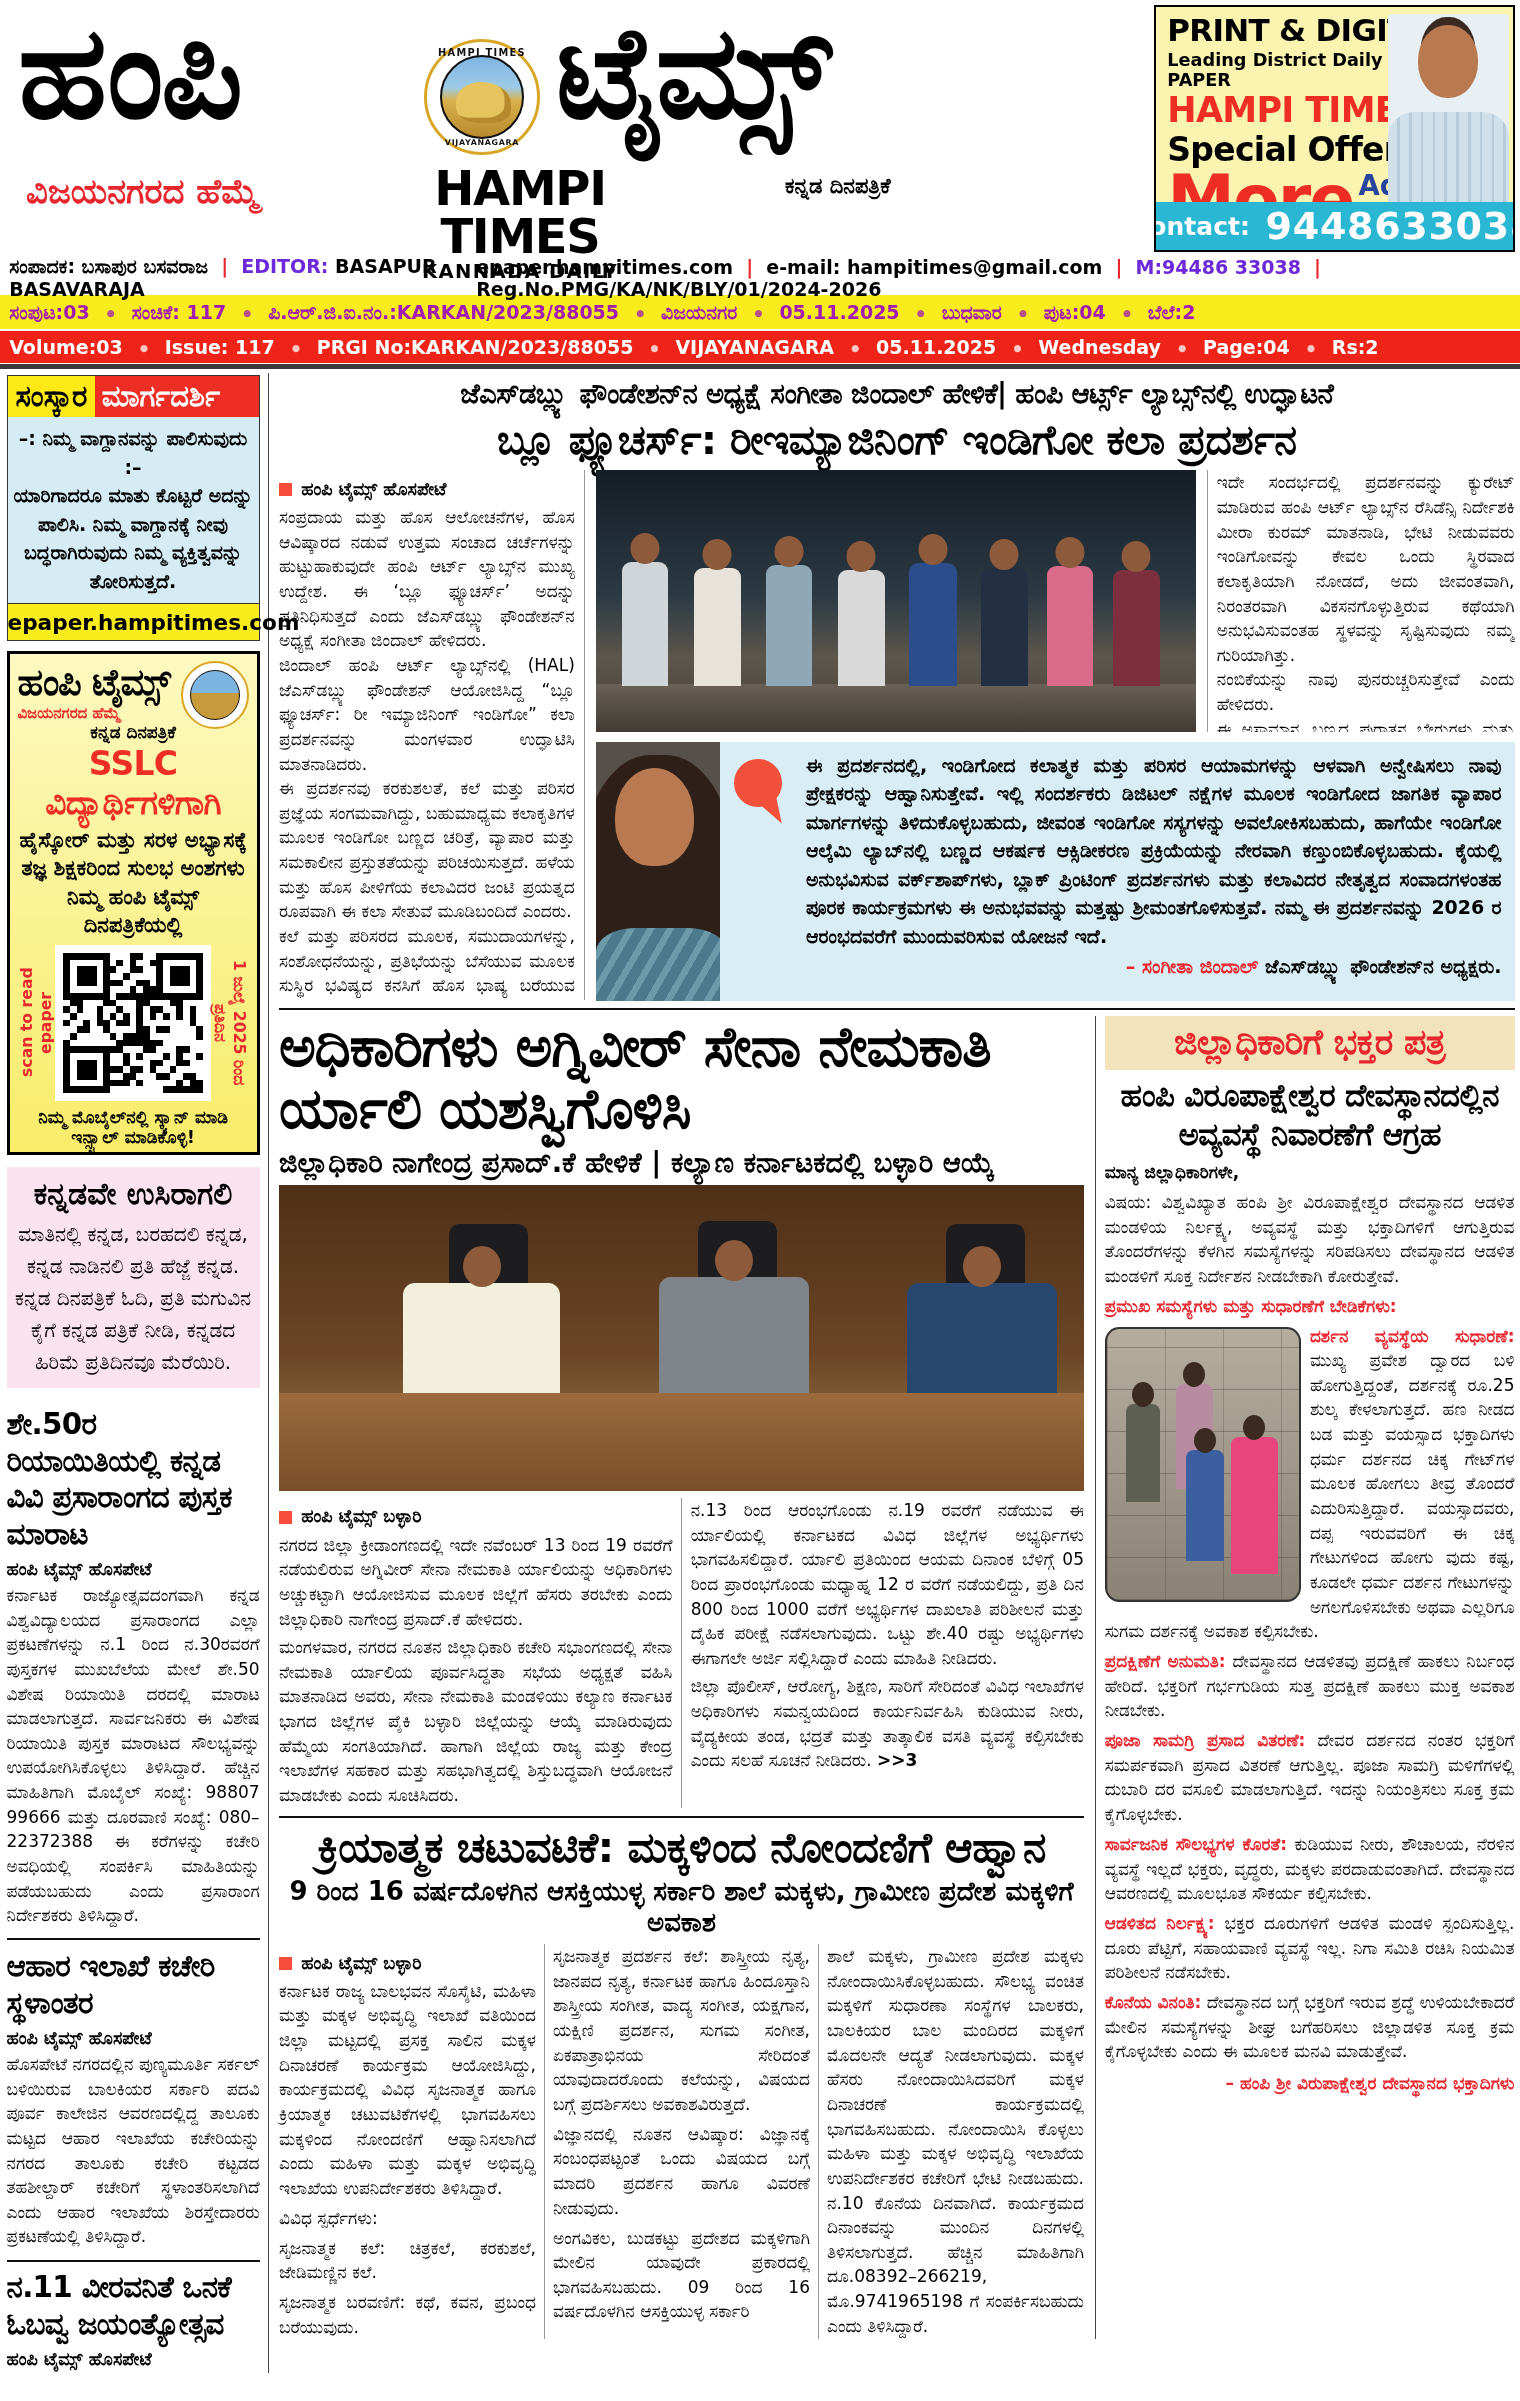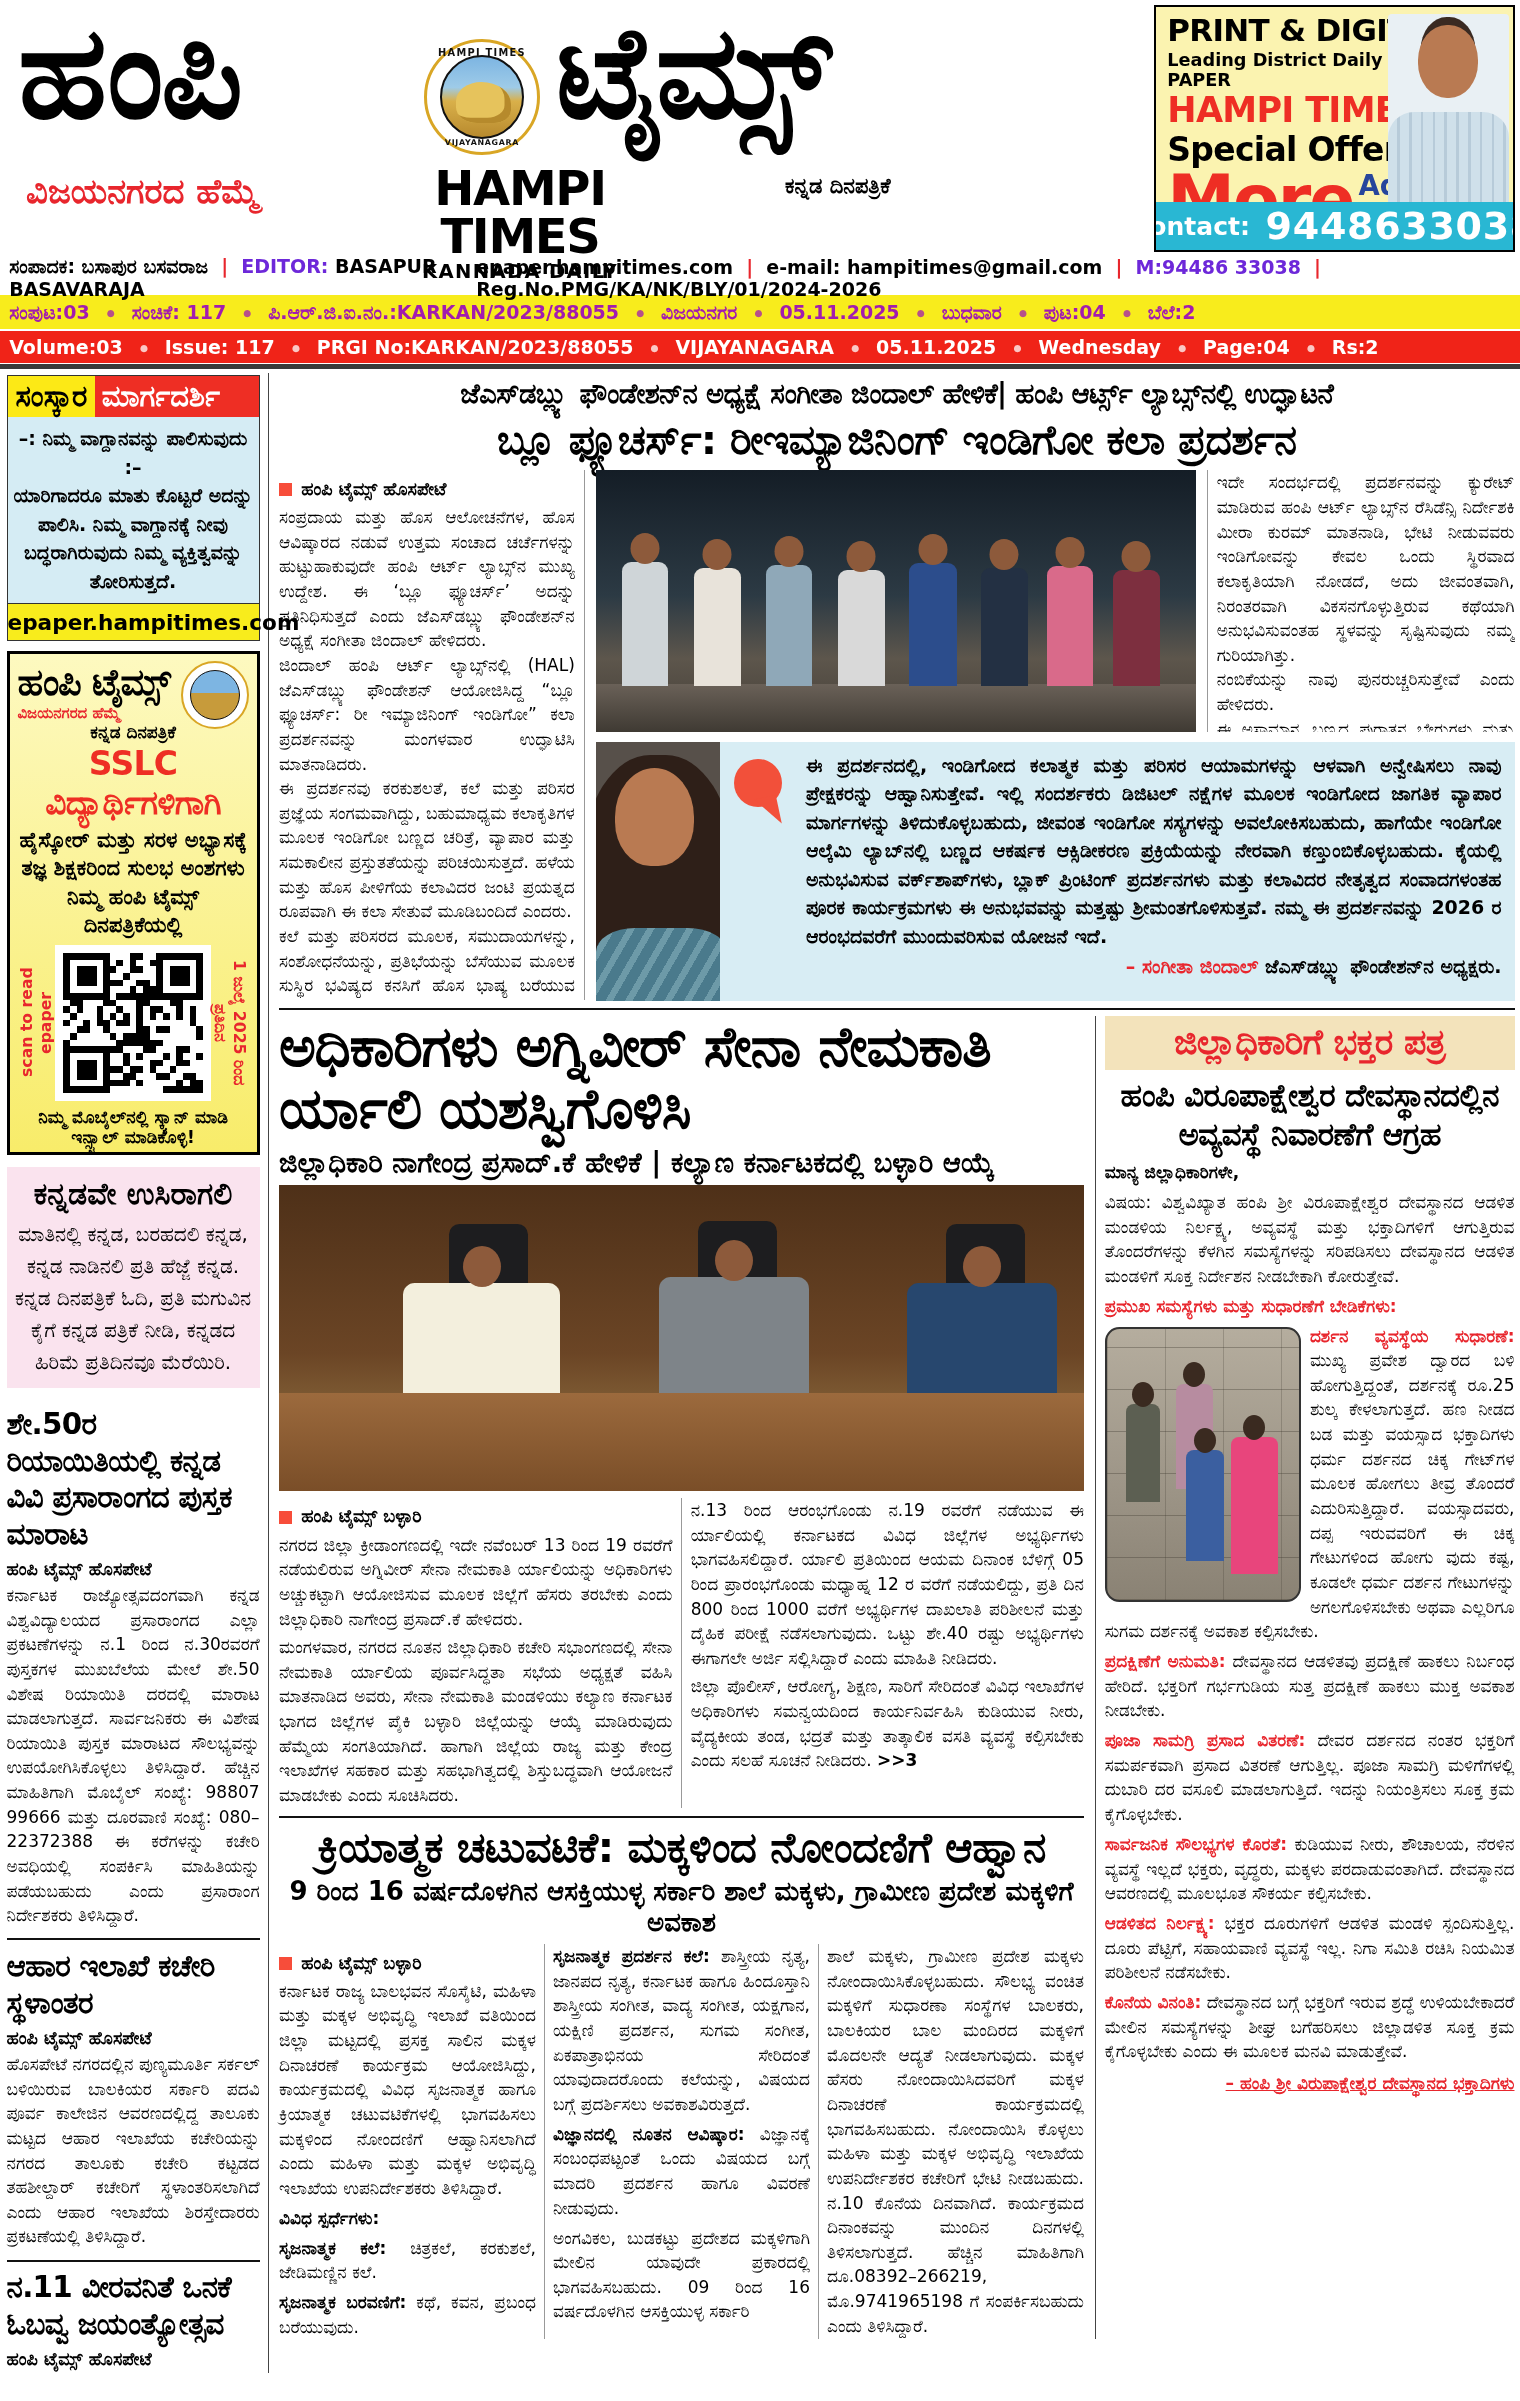--- a/index.html
+++ b/index.html
@@ -130,37 +130,37 @@
   .person::before { content:''; position:absolute; left:50%; transform:translateX(-50%); top:-37px;
                     width:38px; height:41px; border-radius:50%; background:#8d5a3b; }
   .p-chair { position:absolute; width:79px; height:98px; background:#1d1d1f; border-radius:10.5px; }
   .agv-body { column-count:2; column-gap:18.3px; column-rule:0.7px solid #999; }
   .agv-body p { margin-bottom:3.9px; }
   .cont-mark { font-weight:800; font-size:17px; }
   .headline3 { font-size:42px; font-weight:800; text-align:center; letter-spacing:-0.7px;}
   .subhead3 { font-size:26px; font-weight:700; text-align:center; margin:3.9px 0 6.5px 0; }
   .kri-body { column-count:3; column-gap:17px; column-rule:0.7px solid #999; }
   .kri-body p { margin-bottom:5.2px; }
-  .lblk { font-weight:700; }
+  .lblk { font-weight:400; }
   
   .bhaktara { border-left:1.3px solid #444; padding-left:9.2px; }
   .bh-title { background:#f3e3bb; color:#e8262d; font-size:35px; font-weight:800; text-align:center; padding:6.5px 2.6px; letter-spacing:-0.7px;}
   .bh-sub { font-size:31px; font-weight:800; text-align:center; line-height:1.25; margin:6.5px 0; letter-spacing:-0.7px;}
   .bh-body { font-size:17px; line-height:1.45; text-align:justify; }
   .bh-body p { margin-bottom:5.2px; }
   .bh-sal { font-weight:700; }
   .red-lead { color:#e8262d; font-weight:800; }
   .photo-temple { float:left; width:196px; height:275px; margin:3.9px 9.2px 3.9px 0; border:2px solid #333; border-radius:14.4px; overflow:hidden; position:relative;
         background:
           repeating-linear-gradient(0deg, rgba(60,55,45,0.35) 0 1.3px, transparent 1.3px 42px),
           repeating-linear-gradient(90deg, rgba(60,55,45,0.25) 0 1.3px, transparent 1.3px 58px),
           linear-gradient(180deg,#b5ad9e 0%,#9c9486 60%,#8a8274 100%); }
   .t-fig { position:absolute; border-radius:7.9px 7.9px 0 0; }
   .t-fig::before { content:''; position:absolute; left:50%; transform:translateX(-50%); top:-22px; width:22px; height:25px; border-radius:50%; background:#3a2a20; }
-  .bh-attr { text-align:right; color:#e8262d; font-weight:800; margin-top:6.5px;text-decoration:underline; }
+  .bh-attr { text-align:right; color:#e8262d; font-weight:800; margin-top:6.5px; }
   
   .ex-fig { position:absolute; bottom:46px; border-radius:9.2px 9.2px 0 0; }
   .ex-fig::before { content:''; position:absolute; left:50%; transform:translateX(-50%); top:-29px; width:29px; height:31px; border-radius:50%; background:#8d5a3b; }
   .ex-floor { position:absolute; bottom:0; left:0; right:0; height:48px; background:linear-gradient(180deg,#6a6158,#3f3a33); }
   .mic { position:absolute; width:5.2px; height:46px; background:#222; }
 </style>
 </head>
 <body>
 
 <div class="page">

